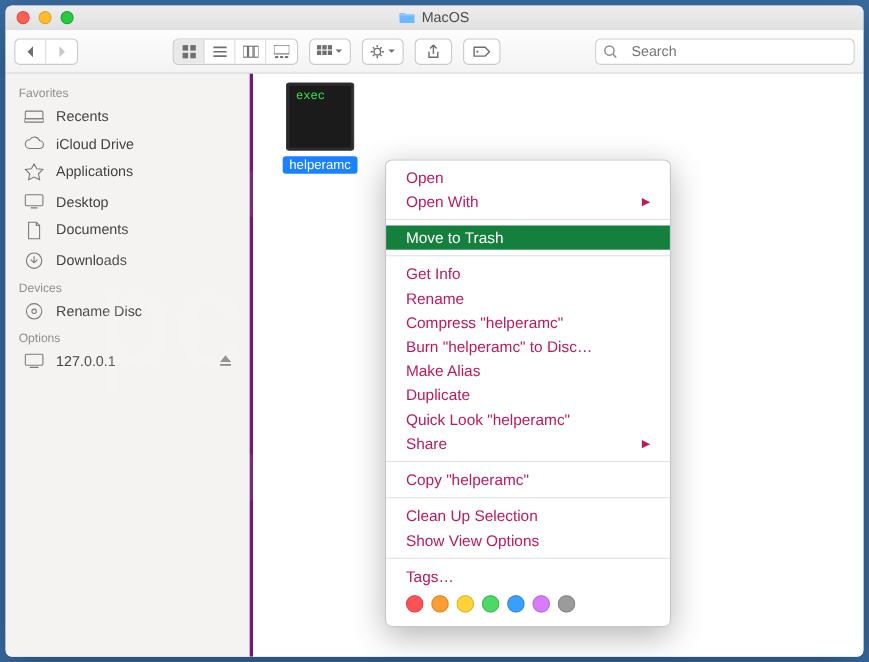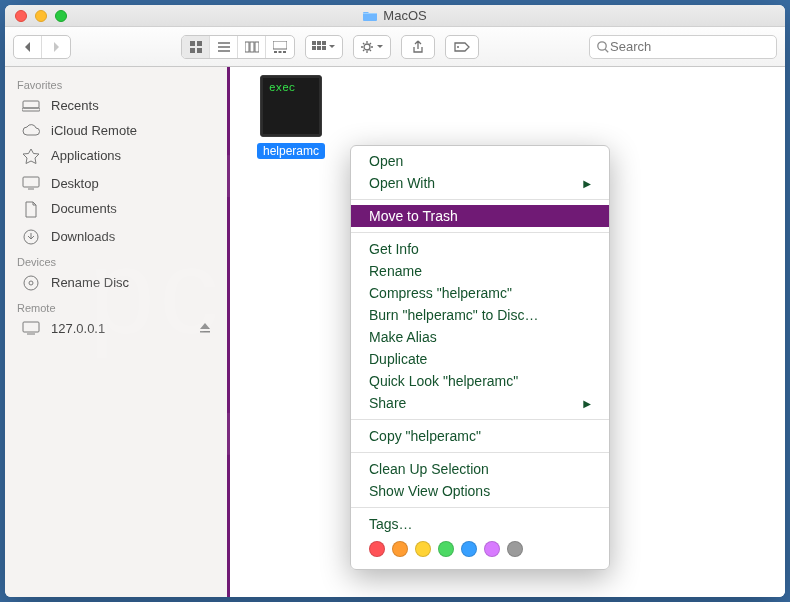--- a/index.html
+++ b/index.html
@@ -32,22 +32,22 @@
   padding: 0 8px; gap: 10px;
 }
 .seg { display:flex; border:1px solid #c9c9c9; border-radius:5px; overflow:hidden; background:#fff; height:24px;}
 .seg .btn { width:28px; display:flex; align-items:center; justify-content:center; border-right:1px solid #dcdcdc; color:#6f6f6f;}
 .seg .btn:last-child{border-right:none;}
 .seg .btn.active{background:#e9e9e9;}
 .tbtn { border:1px solid #c9c9c9; border-radius:5px; height:24px; min-width:34px; background:#fff; display:flex; align-items:center; justify-content:center; color:#6f6f6f; padding:0 6px;}
 .flex-spacer{flex:1;}
 .search { position:relative; }
 .search input{
-  height:24px; width:188px; border:1px solid #cfcfcf; border-radius:5px;
-  padding-left:20px; font-size:13px; color:#444; background:#fff;
+  height:24px; width:236px; border:1px solid #cfcfcf; border-radius:5px;
+  padding-left:32px; font-size:13px; color:#444; background:#fff;
 }
 .search svg{position:absolute; left:7px; top:5px;}
 
 
 .body { flex:1; display:flex; min-height:0; }
 .sidebar {
   width: 225px; background:#f5f3f2; border-right:3px solid #701a75;
   padding-top:6px; overflow:auto; font-size:13px;
 }
 .sb-head { color:#8f8f8f; font-size:11px; padding:6px 12px 2px; font-weight:500;}
@@ -69,22 +69,22 @@
   padding:1px 6px; border-radius:3px;
 }
 
 
 .ctx {
   position:absolute; left:350px; top:145px; width:260px;
   background:rgba(255,255,255,0.98); border:1px solid #c7c7c7;
   border-radius:6px; box-shadow:0 8px 30px rgba(0,0,0,.3);
   padding:4px 0; font-size:14px; z-index:100;
 }
-.ctx-item{padding:3px 18px; display:flex; align-items:center; color:#14532d; position:relative;}
-.ctx-item.hi{background:#701a75; color:#fff;}
+.ctx-item{padding:3px 18px; display:flex; align-items:center; color:#be185d; position:relative;}
+.ctx-item.hi{background:#15803d; color:#fff;}
 .ctx-item .chev{margin-left:auto; font-size:10px;}
 .ctx-sep{height:1px; background:#e0e0e0; margin:5px 0;}
 .ctx-tags{display:flex; gap:7px; padding:6px 18px 8px;}
 .tag-dot{width:16px; height:16px; border-radius:50%; border:0.5px solid rgba(0,0,0,.15);}
 
 
 .wm{position:absolute; inset:0; display:flex; align-items:center; justify-content:center; pointer-events:none;}
 .wm span{font-size:120px; font-weight:300; color:rgba(255,255,255,.10); letter-spacing:4px; white-space:nowrap; transform:translateY(-10px);}
 .wm .ring{position:absolute; width:300px; height:300px; border:42px solid rgba(255,255,255,.07); border-radius:50%; left:70px; top:150px;}
 
@@ -220,21 +220,21 @@
             </svg>
           </span>
         <span>Recents</span>
       </div>
       <div class="sb-item">
         <span class="ico">
             <svg width="20" height="14" viewBox="0 0 20 14">
               <path fill="none" stroke="currentColor" d="M6 12a4 4 0 0 1 0-8 5 5 0 0 1 9 1 3.5 3.5 0 0 1 0 7z"></path>
             </svg>
           </span>
-        <span>iCloud Remote</span>
+        <span>iCloud Drive</span>
       </div>
       <div class="sb-item">
         <span class="ico">
             <svg width="18" height="18" viewBox="0 0 18 18">
               <path fill="none" stroke="currentColor" d="M9 1l2.5 4.5L17 6l-4 4 1 5.5L9 13l-5 2.5 1-5.5L1 6l5.5-.5z"></path>
             </svg>
           </span>
         <span>Applications</span>
       </div>
       <div class="sb-item">
@@ -268,21 +268,21 @@
       <div class="sb-item">
         <span class="ico">
             <svg width="16" height="16" viewBox="0 0 16 16">
               <circle cx="8" cy="8" r="7" fill="none" stroke="currentColor"></circle>
               <circle cx="8" cy="8" r="2" fill="none" stroke="currentColor"></circle>
             </svg>
           </span>
         <span>Rename Disc</span>
       </div>
 
-      <div class="sb-head">Remote</div>
+      <div class="sb-head">Options</div>
       <div class="sb-item">
         <span class="ico">
             <svg width="18" height="14" viewBox="0 0 18 14">
               <rect x="1" y="1" width="16" height="10" rx="1" fill="none" stroke="currentColor"></rect>
               <path stroke="currentColor" d="M5 13h8"></path>
             </svg>
           </span>
         <span>127.0.0.1</span>
         <span class="eject">
             <svg width="12" height="12" viewBox="0 0 12 12">

